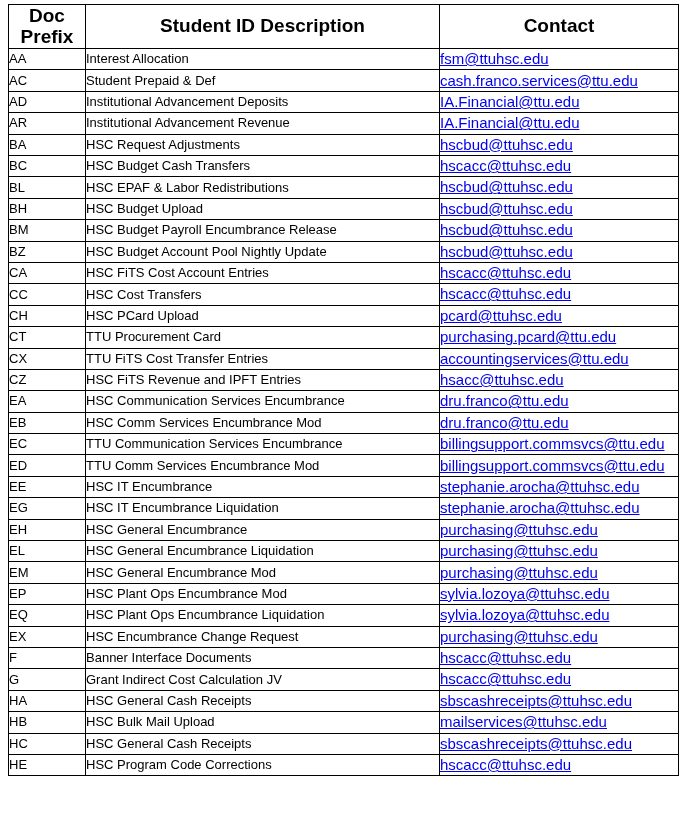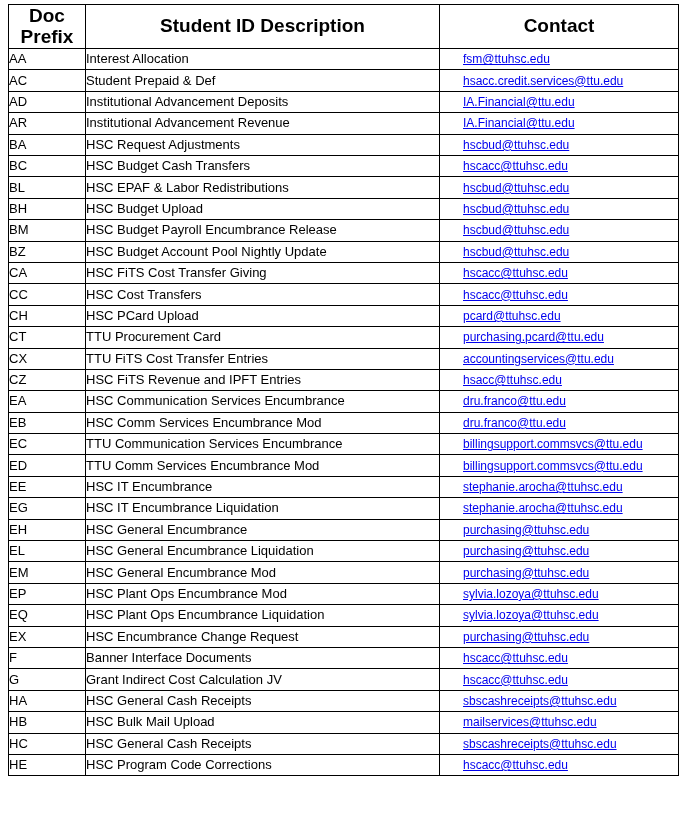--- a/index.html
+++ b/index.html
@@ -66,22 +66,21 @@
     text-align: left;
     padding: 1px 0 1px 5px;
     height: 20.4px;
     white-space: nowrap;
     overflow: hidden;
   }
   .mail-link {
     color: #0000ee;
     text-decoration: underline;
     cursor: pointer;
-    font-size: 12px;
-    margin-left: 23px;
+    font-size: 15px;
   }
 </style>
 </head>
 <body>
 
 <div class="table-wrap">
   <table class="prefix-table">
     <colgroup>
       <col class="col-prefix">
       <col class="col-desc">
@@ -99,21 +98,21 @@
     </thead>
     <tbody id="table-body">
         <tr>
           <td class="cell-prefix">AA</td>
           <td class="cell-desc">Interest Allocation</td>
           <td class="cell-contact"><a class="mail-link" href="#">fsm@ttuhsc.edu</a></td>
         </tr>
         <tr>
           <td class="cell-prefix">AC</td>
           <td class="cell-desc">Student Prepaid &amp; Def</td>
-          <td class="cell-contact"><a class="mail-link" href="#">hsacc.credit.services@ttu.edu</a></td>
+          <td class="cell-contact"><a class="mail-link" href="#">cash.franco.services@ttu.edu</a></td>
         </tr>
         <tr>
           <td class="cell-prefix">AD</td>
           <td class="cell-desc">Institutional Advancement Deposits</td>
           <td class="cell-contact"><a class="mail-link" href="#">IA.Financial@ttu.edu</a></td>
         </tr>
         <tr>
           <td class="cell-prefix">AR</td>
           <td class="cell-desc">Institutional Advancement Revenue</td>
           <td class="cell-contact"><a class="mail-link" href="#">IA.Financial@ttu.edu</a></td>
@@ -143,21 +142,21 @@
           <td class="cell-desc">HSC Budget Payroll Encumbrance Release</td>
           <td class="cell-contact"><a class="mail-link" href="#">hscbud@ttuhsc.edu</a></td>
         </tr>
         <tr>
           <td class="cell-prefix">BZ</td>
           <td class="cell-desc">HSC Budget Account Pool Nightly Update</td>
           <td class="cell-contact"><a class="mail-link" href="#">hscbud@ttuhsc.edu</a></td>
         </tr>
         <tr>
           <td class="cell-prefix">CA</td>
-          <td class="cell-desc">HSC FiTS Cost Transfer Giving</td>
+          <td class="cell-desc">HSC FiTS Cost Account Entries</td>
           <td class="cell-contact"><a class="mail-link" href="#">hscacc@ttuhsc.edu</a></td>
         </tr>
         <tr>
           <td class="cell-prefix">CC</td>
           <td class="cell-desc">HSC Cost Transfers</td>
           <td class="cell-contact"><a class="mail-link" href="#">hscacc@ttuhsc.edu</a></td>
         </tr>
         <tr>
           <td class="cell-prefix">CH</td>
           <td class="cell-desc">HSC PCard Upload</td>

